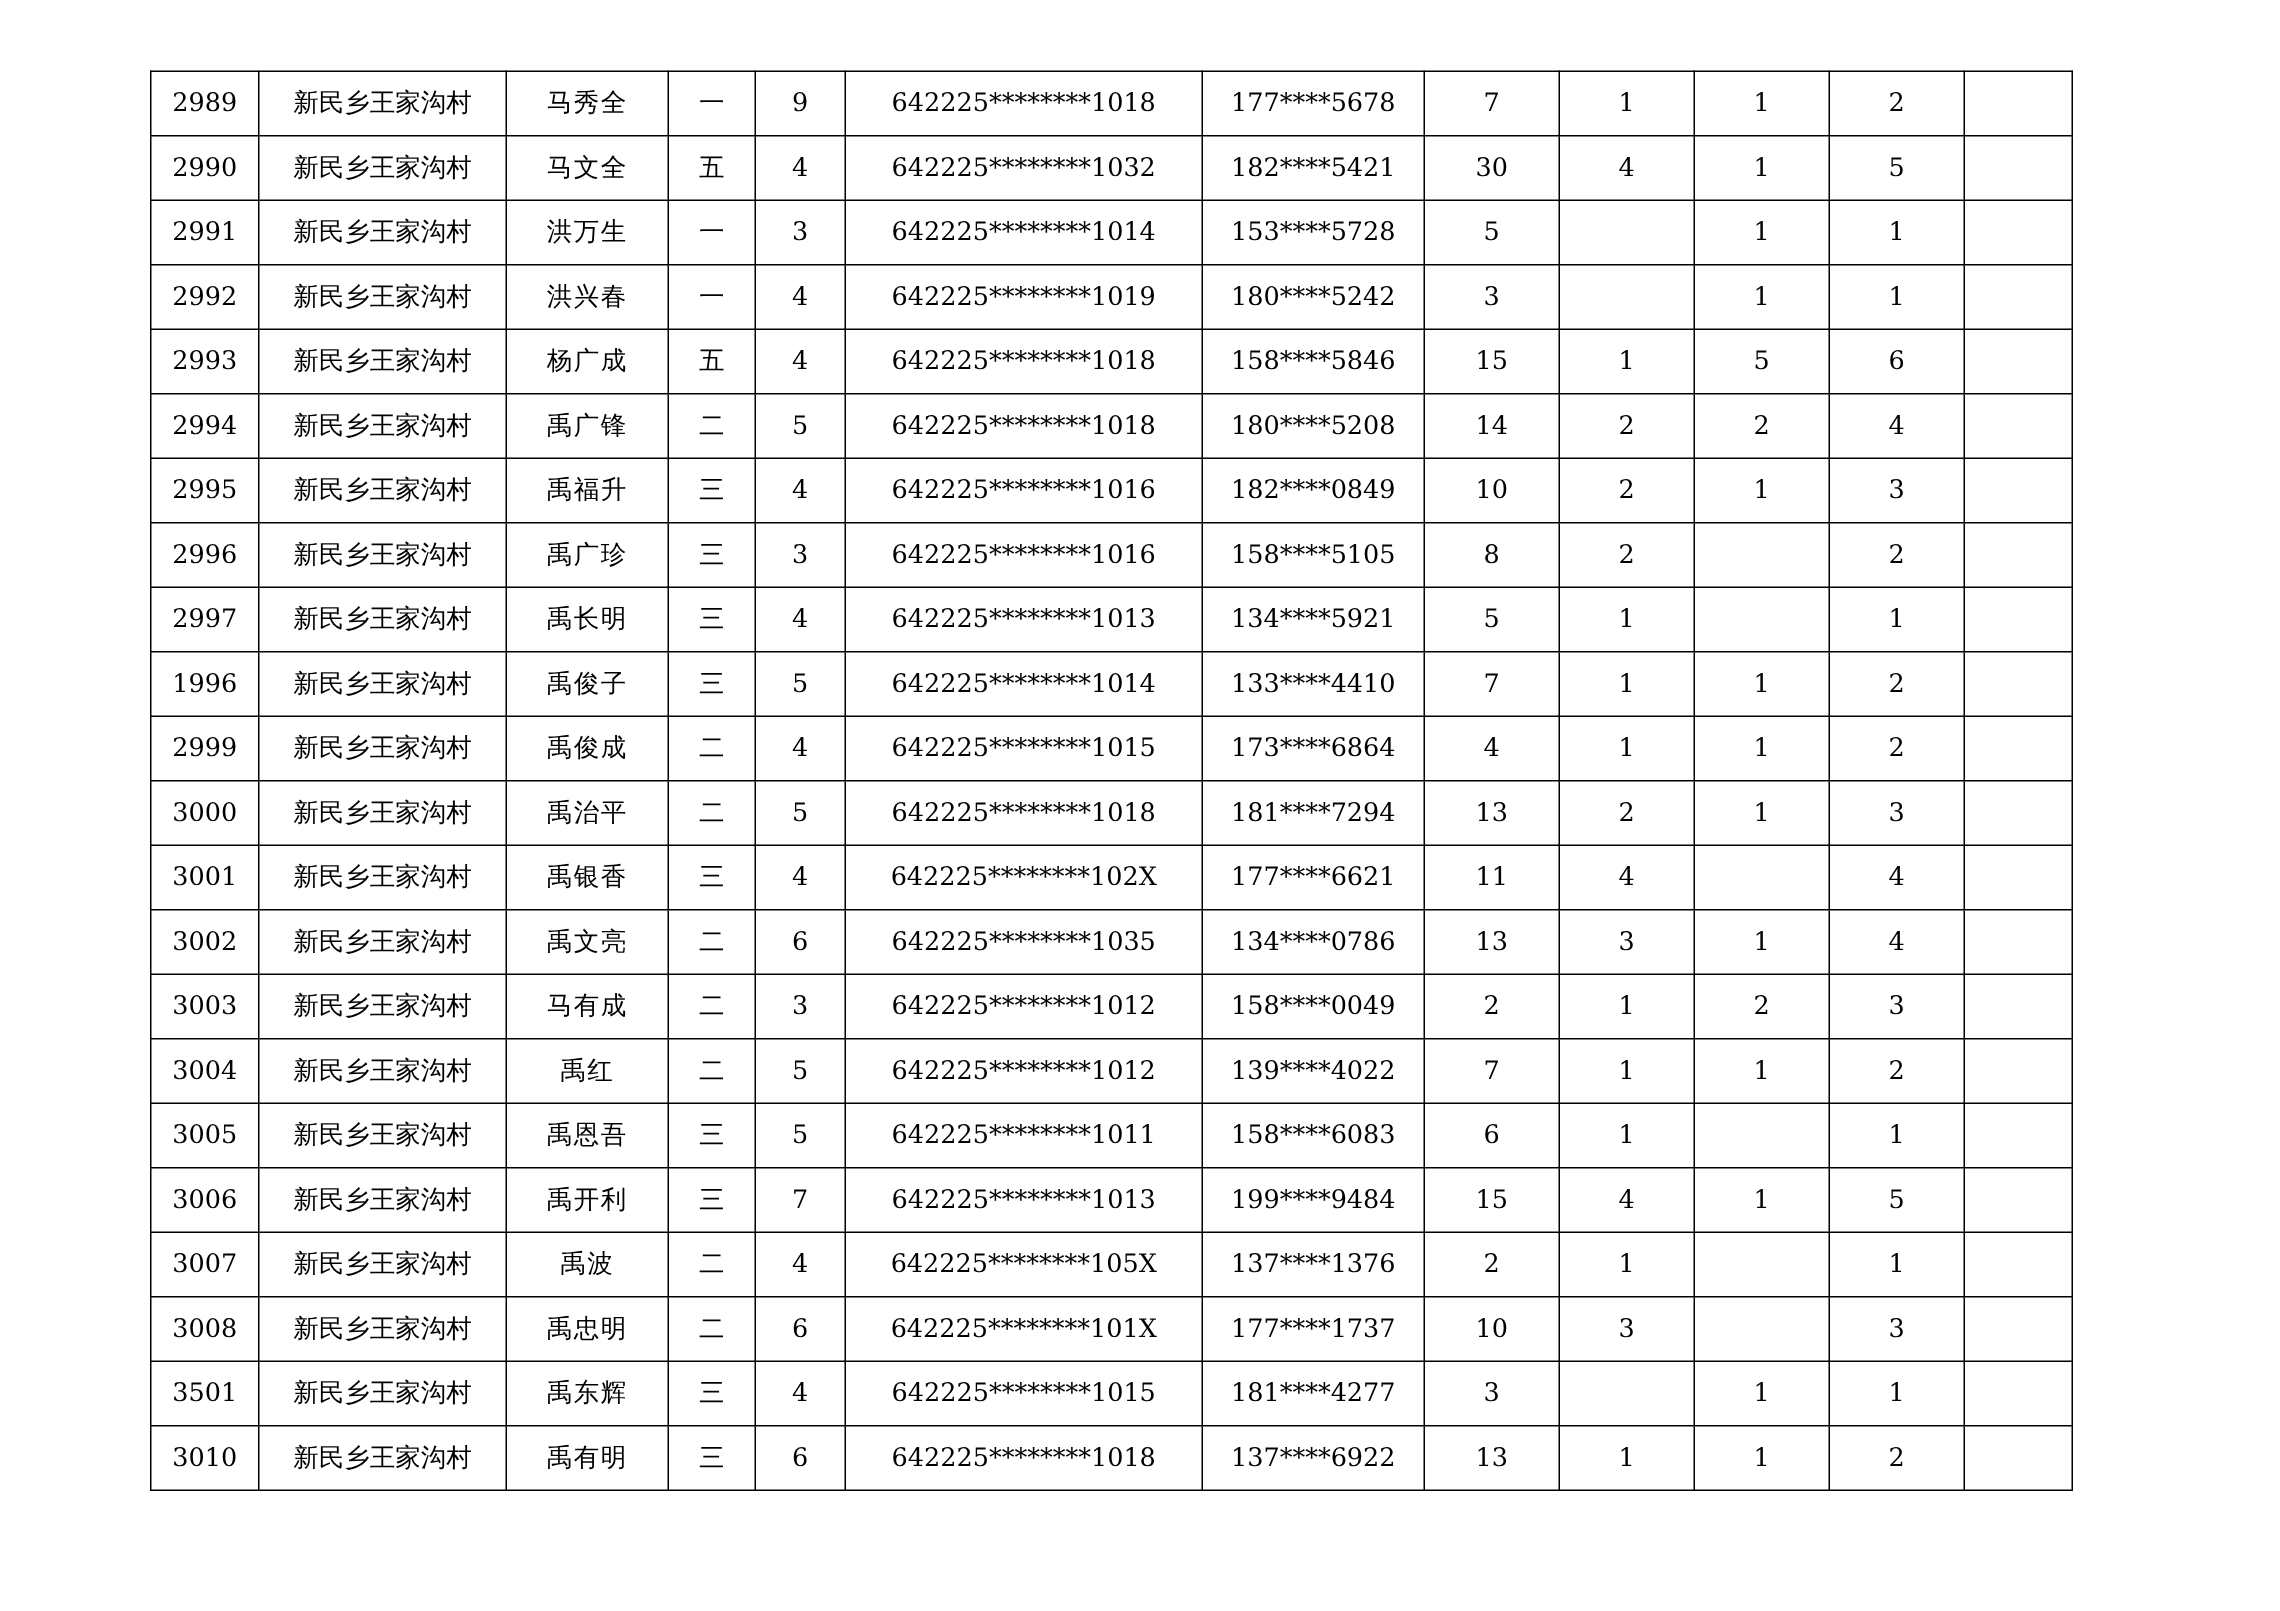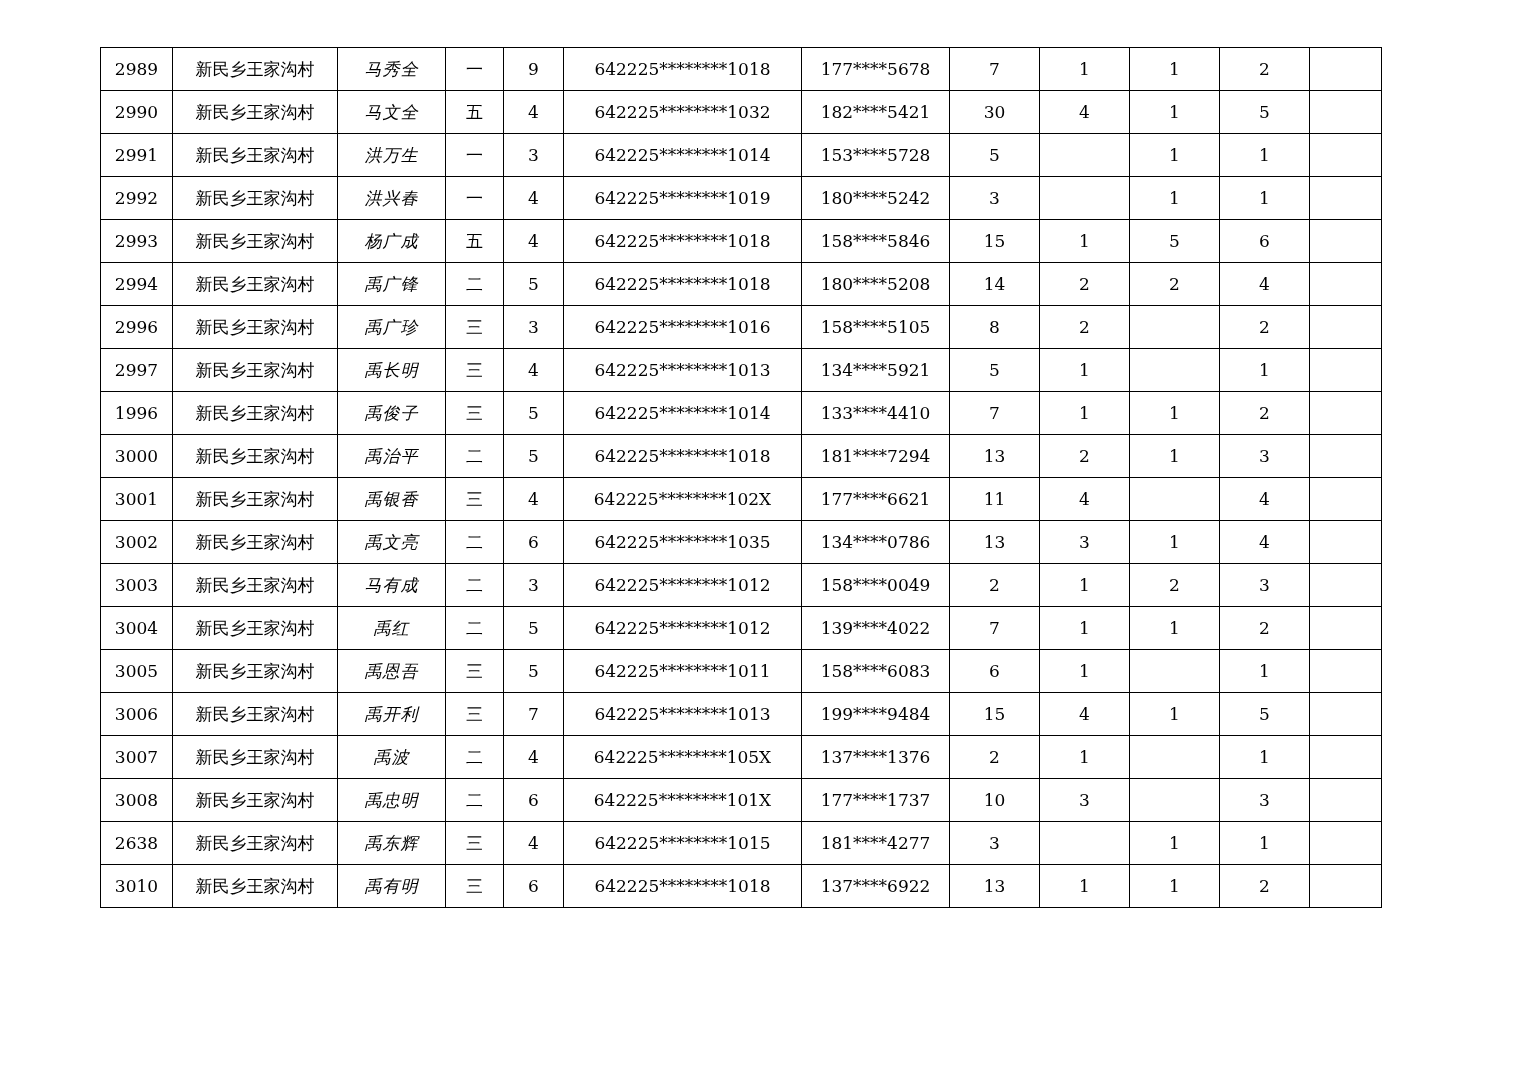--- a/index.html
+++ b/index.html
@@ -59,21 +59,20 @@
   td.idno {
     font-size: 16px;
     letter-spacing: 0px;
   }
   td.phone {
     font-size: 16px;
   }
   td.name {
     font-size: 18px;
     letter-spacing: 1px;
-    font-style: italic;
   }
   td.vill {
     font-size: 17px;
     margin-left: 44px;
   }
   td.grp {
     font-size: 17px;
   }
 </style>
 </head>
@@ -175,20 +174,34 @@
             <td class="num">5</td>
             <td class="idno">642225********1018</td>
             <td class="phone">180****5208</td>
             <td class="n1">14</td>
             <td class="n2">2</td>
             <td class="n3">2</td>
             <td class="n4">4</td>
             <td class="note"></td>
           </tr>
           <tr>
+            <td class="id">2995</td>
+            <td class="vill">新民乡王家沟村</td>
+            <td class="name">禹福升</td>
+            <td class="grp">三</td>
+            <td class="num">4</td>
+            <td class="idno">642225********1016</td>
+            <td class="phone">182****0849</td>
+            <td class="n1">10</td>
+            <td class="n2">2</td>
+            <td class="n3">1</td>
+            <td class="n4">3</td>
+            <td class="note"></td>
+          </tr>
+          <tr>
             <td class="id">2996</td>
             <td class="vill">新民乡王家沟村</td>
             <td class="name">禹广珍</td>
             <td class="grp">三</td>
             <td class="num">3</td>
             <td class="idno">642225********1016</td>
             <td class="phone">158****5105</td>
             <td class="n1">8</td>
             <td class="n2">2</td>
             <td class="n3"></td>
@@ -217,20 +230,34 @@
             <td class="num">5</td>
             <td class="idno">642225********1014</td>
             <td class="phone">133****4410</td>
             <td class="n1">7</td>
             <td class="n2">1</td>
             <td class="n3">1</td>
             <td class="n4">2</td>
             <td class="note"></td>
           </tr>
           <tr>
+            <td class="id">2999</td>
+            <td class="vill">新民乡王家沟村</td>
+            <td class="name">禹俊成</td>
+            <td class="grp">二</td>
+            <td class="num">4</td>
+            <td class="idno">642225********1015</td>
+            <td class="phone">173****6864</td>
+            <td class="n1">4</td>
+            <td class="n2">1</td>
+            <td class="n3">1</td>
+            <td class="n4">2</td>
+            <td class="note"></td>
+          </tr>
+          <tr>
             <td class="id">3000</td>
             <td class="vill">新民乡王家沟村</td>
             <td class="name">禹治平</td>
             <td class="grp">二</td>
             <td class="num">5</td>
             <td class="idno">642225********1018</td>
             <td class="phone">181****7294</td>
             <td class="n1">13</td>
             <td class="n2">2</td>
             <td class="n3">1</td>
@@ -343,21 +370,21 @@
             <td class="num">6</td>
             <td class="idno">642225********101X</td>
             <td class="phone">177****1737</td>
             <td class="n1">10</td>
             <td class="n2">3</td>
             <td class="n3"></td>
             <td class="n4">3</td>
             <td class="note"></td>
           </tr>
           <tr>
-            <td class="id">2638</td>
+            <td class="id">3501</td>
             <td class="vill">新民乡王家沟村</td>
             <td class="name">禹东辉</td>
             <td class="grp">三</td>
             <td class="num">4</td>
             <td class="idno">642225********1015</td>
             <td class="phone">181****4277</td>
             <td class="n1">3</td>
             <td class="n2"></td>
             <td class="n3">1</td>
             <td class="n4">1</td>

